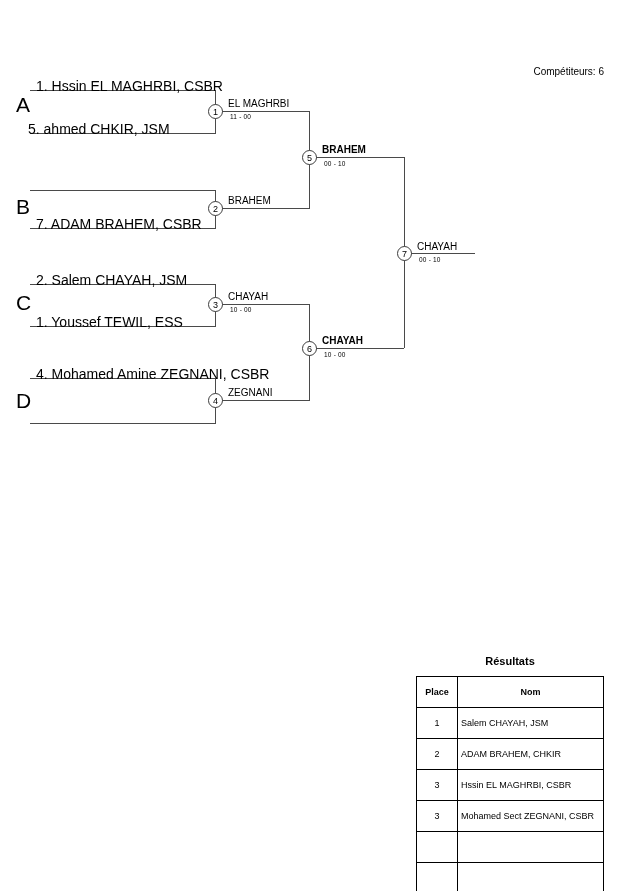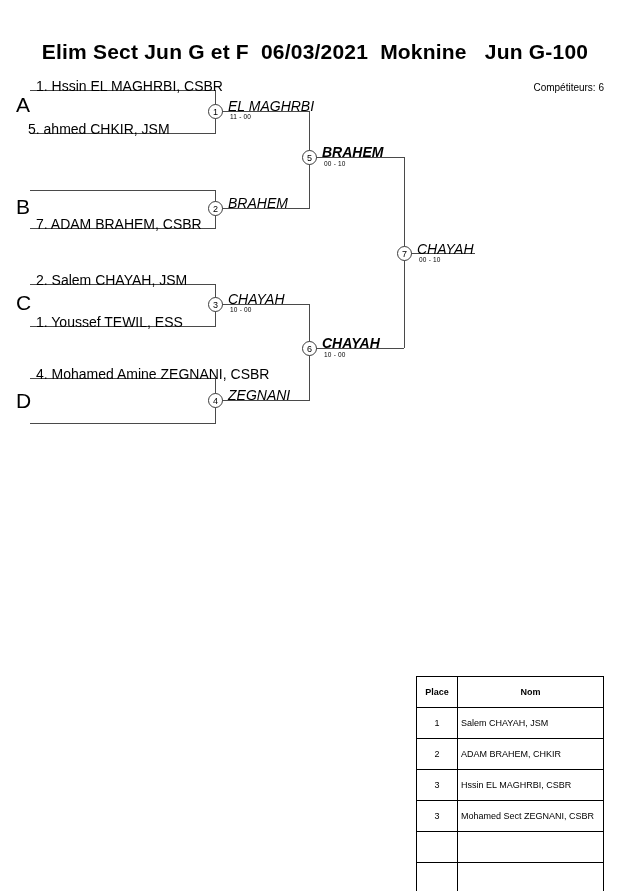--- a/index.html
+++ b/index.html
@@ -31,21 +31,20 @@
     letter-spacing: 0.2px;
     white-space: pre;
   }
   .competitors {
     position: absolute;
     right: 26px;
     top: 66px;
     font-size: 10px;
     text-align: right;
     white-space: pre;
-    margin-top: 16px;
   }
 
   
   .hline {
     position: absolute;
     height: 0;
     border-top: 1.4px solid #4a4a4a;
   }
   .vline {
     position: absolute;
@@ -65,24 +64,23 @@
   .entrant {
     position: absolute;
     font-size: 14px;
     white-space: nowrap;
     line-height: 1;
   }
 
   
   .winner {
     position: absolute;
-    font-size: 14px;
-    white-space: nowrap;
-    line-height: 1;
-    font-style: italic;
+    font-size: 10px;
+    white-space: nowrap;
+    line-height: 1;
   }
   .winner.bold {
     font-weight: bold;
   }
   .score {
     position: absolute;
     font-size: 6.5px;
     white-space: nowrap;
     line-height: 1;
     letter-spacing: 0.2px;
@@ -142,21 +140,20 @@
     text-align: left;
     white-space: nowrap;
     overflow: hidden;
   }
 </style>
 </head>
 <body>
 
 <div id="page">
 
-  <div class="title">Elim Sect Jun G et F  06/03/2021  Moknine   Jun G-100</div>
   <div class="competitors">Compétiteurs: 6</div>
 
   <div class="group-letter" style="left:16px; top:94px;">A</div>
   <div class="group-letter" style="left:16px; top:196px;">B</div>
   <div class="group-letter" style="left:16px; top:292px;">C</div>
   <div class="group-letter" style="left:16px; top:390px;">D</div>
 
   <div class="hline" style="left:30px; top:90px;  width:186px;"></div>
   <div class="hline" style="left:30px; top:133px; width:186px;"></div>
   <div class="vline" style="left:215px; top:90px; height:43px;"></div>
@@ -212,20 +209,21 @@
   <div class="hline" style="left:316px; top:348px; width:88px;"></div>
   <div class="winner bold" style="left:322px; top:336px;">CHAYAH</div>
   <div class="score" style="left:324px; top:352px;">10 - 00</div>
 
   <div class="vline" style="left:404px; top:157px; height:191px;"></div>
   <div class="match-circle" style="left:397px; top:246px;">7</div>
   <div class="hline" style="left:411px; top:253px; width:64px;"></div>
   <div class="winner" style="left:417px; top:242px;">CHAYAH</div>
   <div class="score" style="left:419px; top:257px;">00 - 10</div>
 
+  <div class="results-title">Résultats</div>
   <table class="results-table">
     <thead>
       <tr>
         <th class="place">Place</th>
         <th class="name">Nom</th>
       </tr>
     </thead>
     <tbody>
       <tr>
         <td class="place">1</td>

